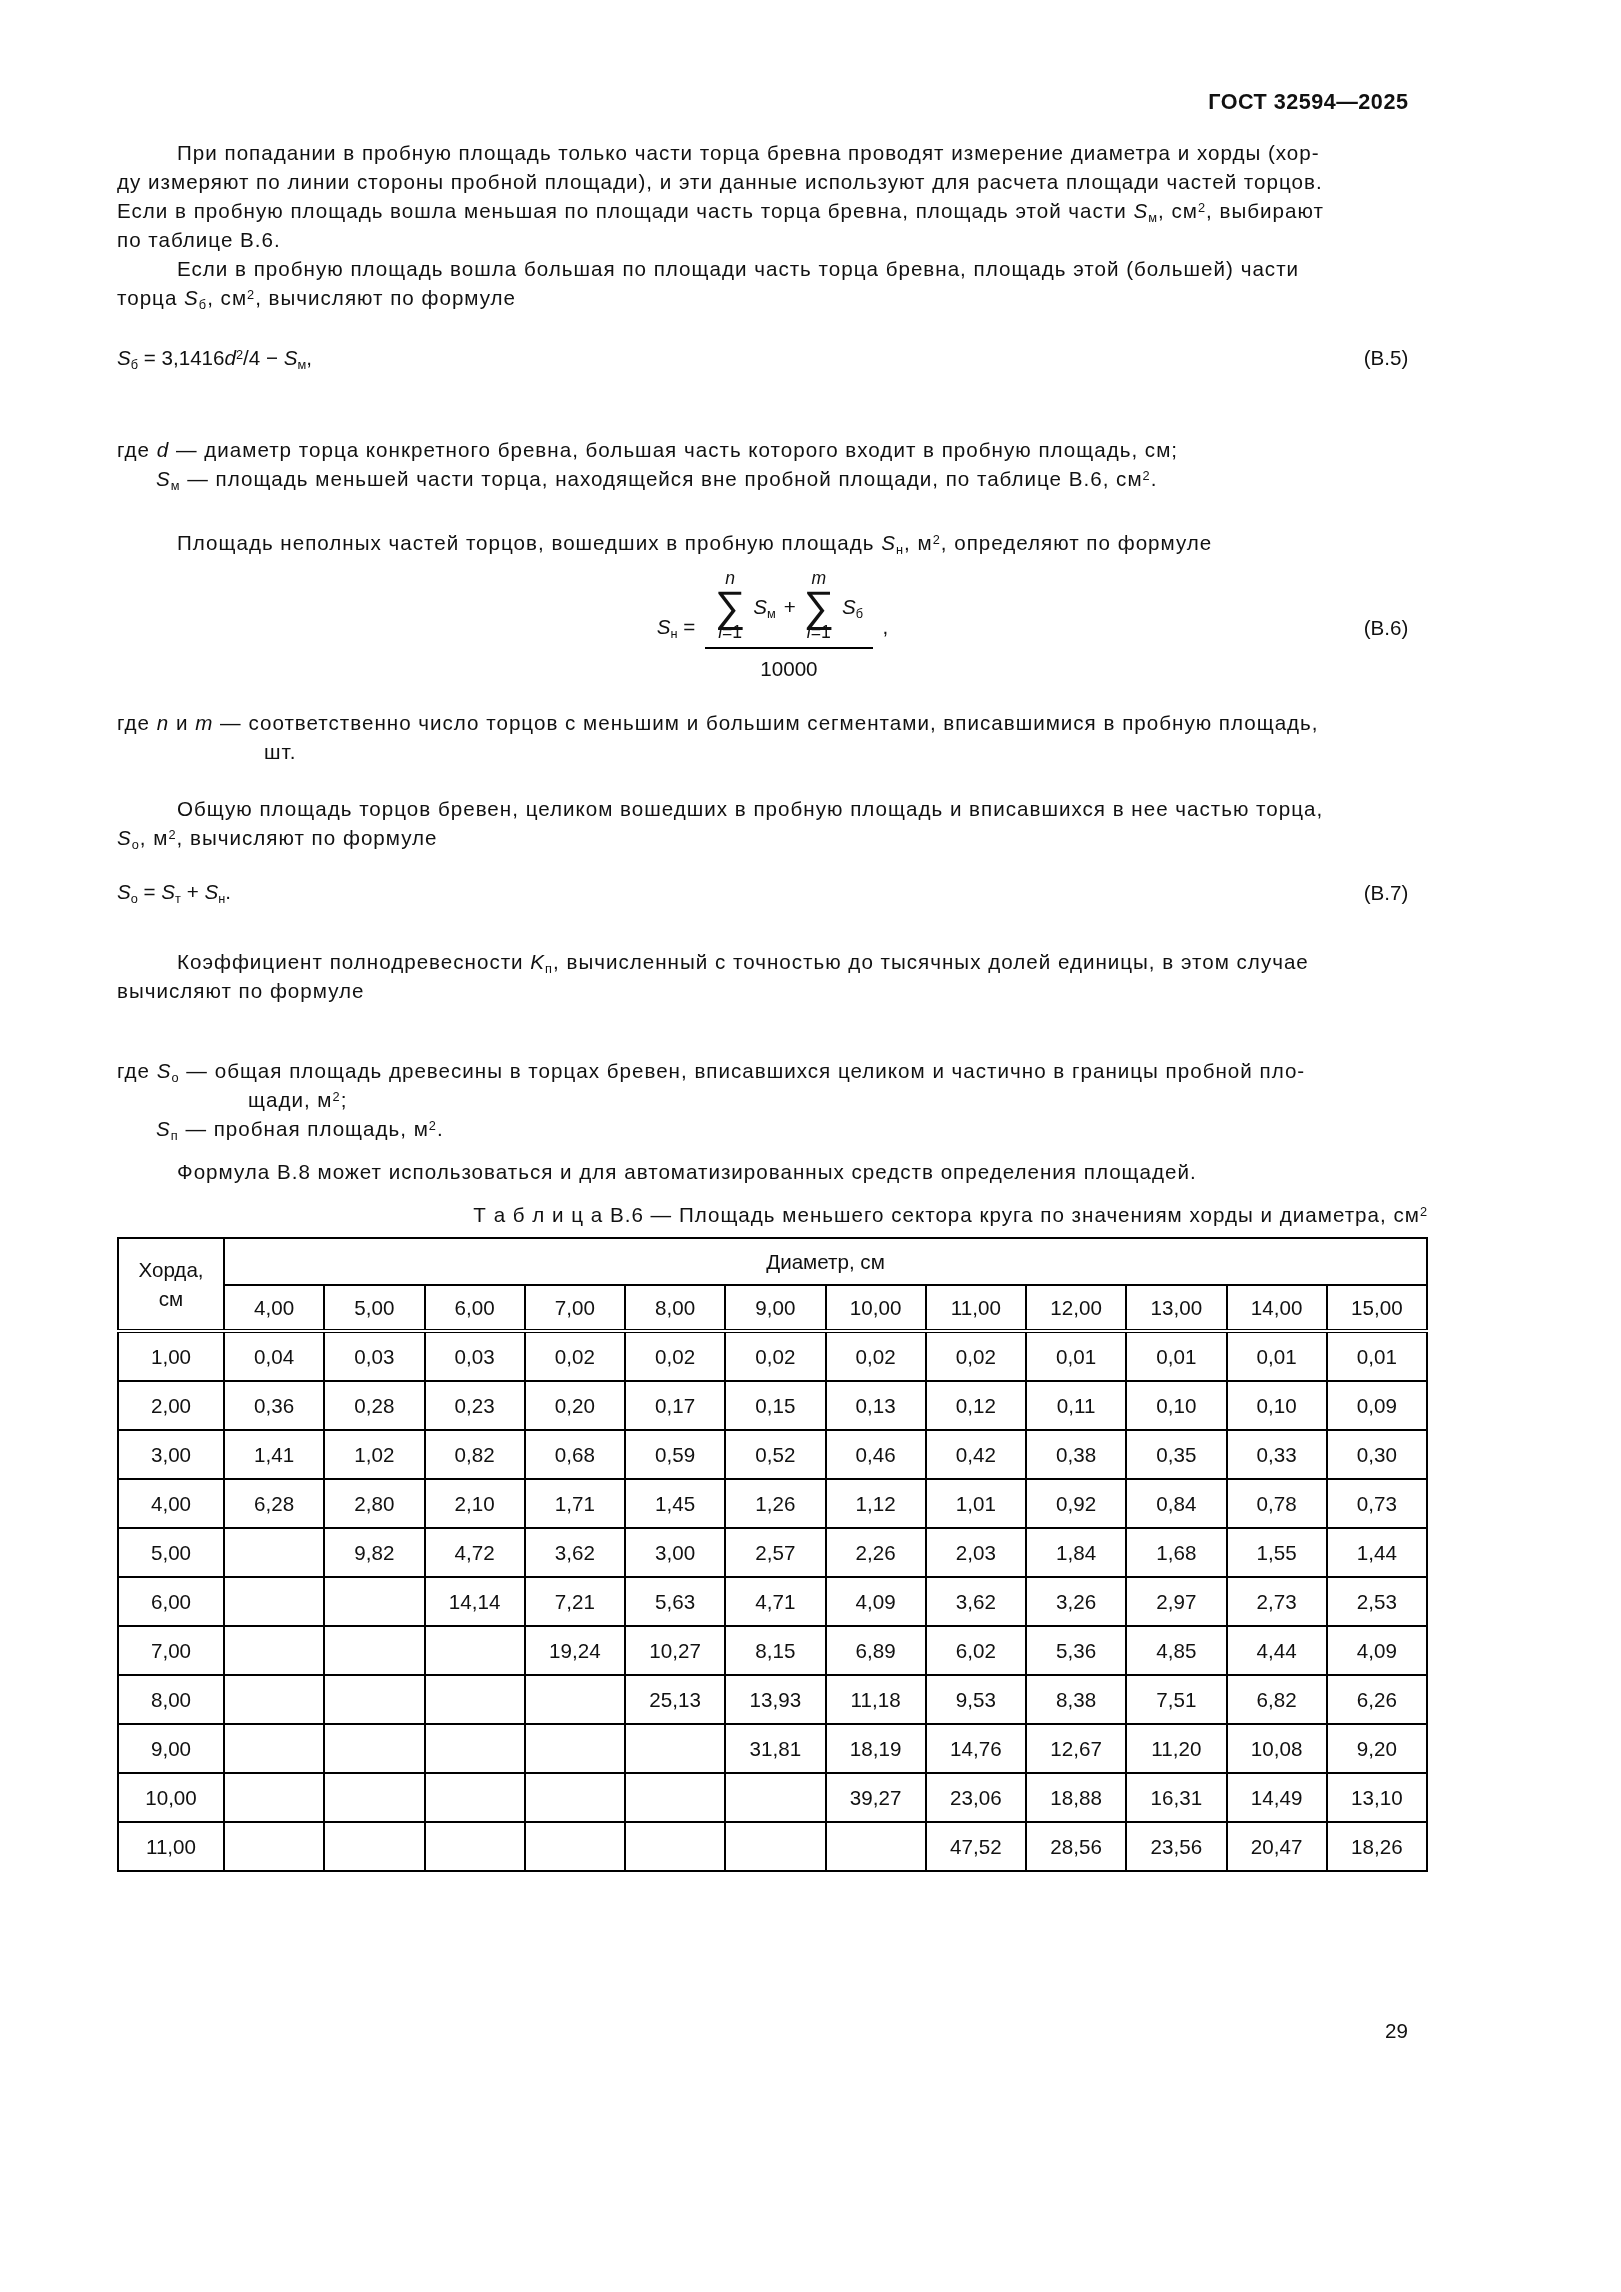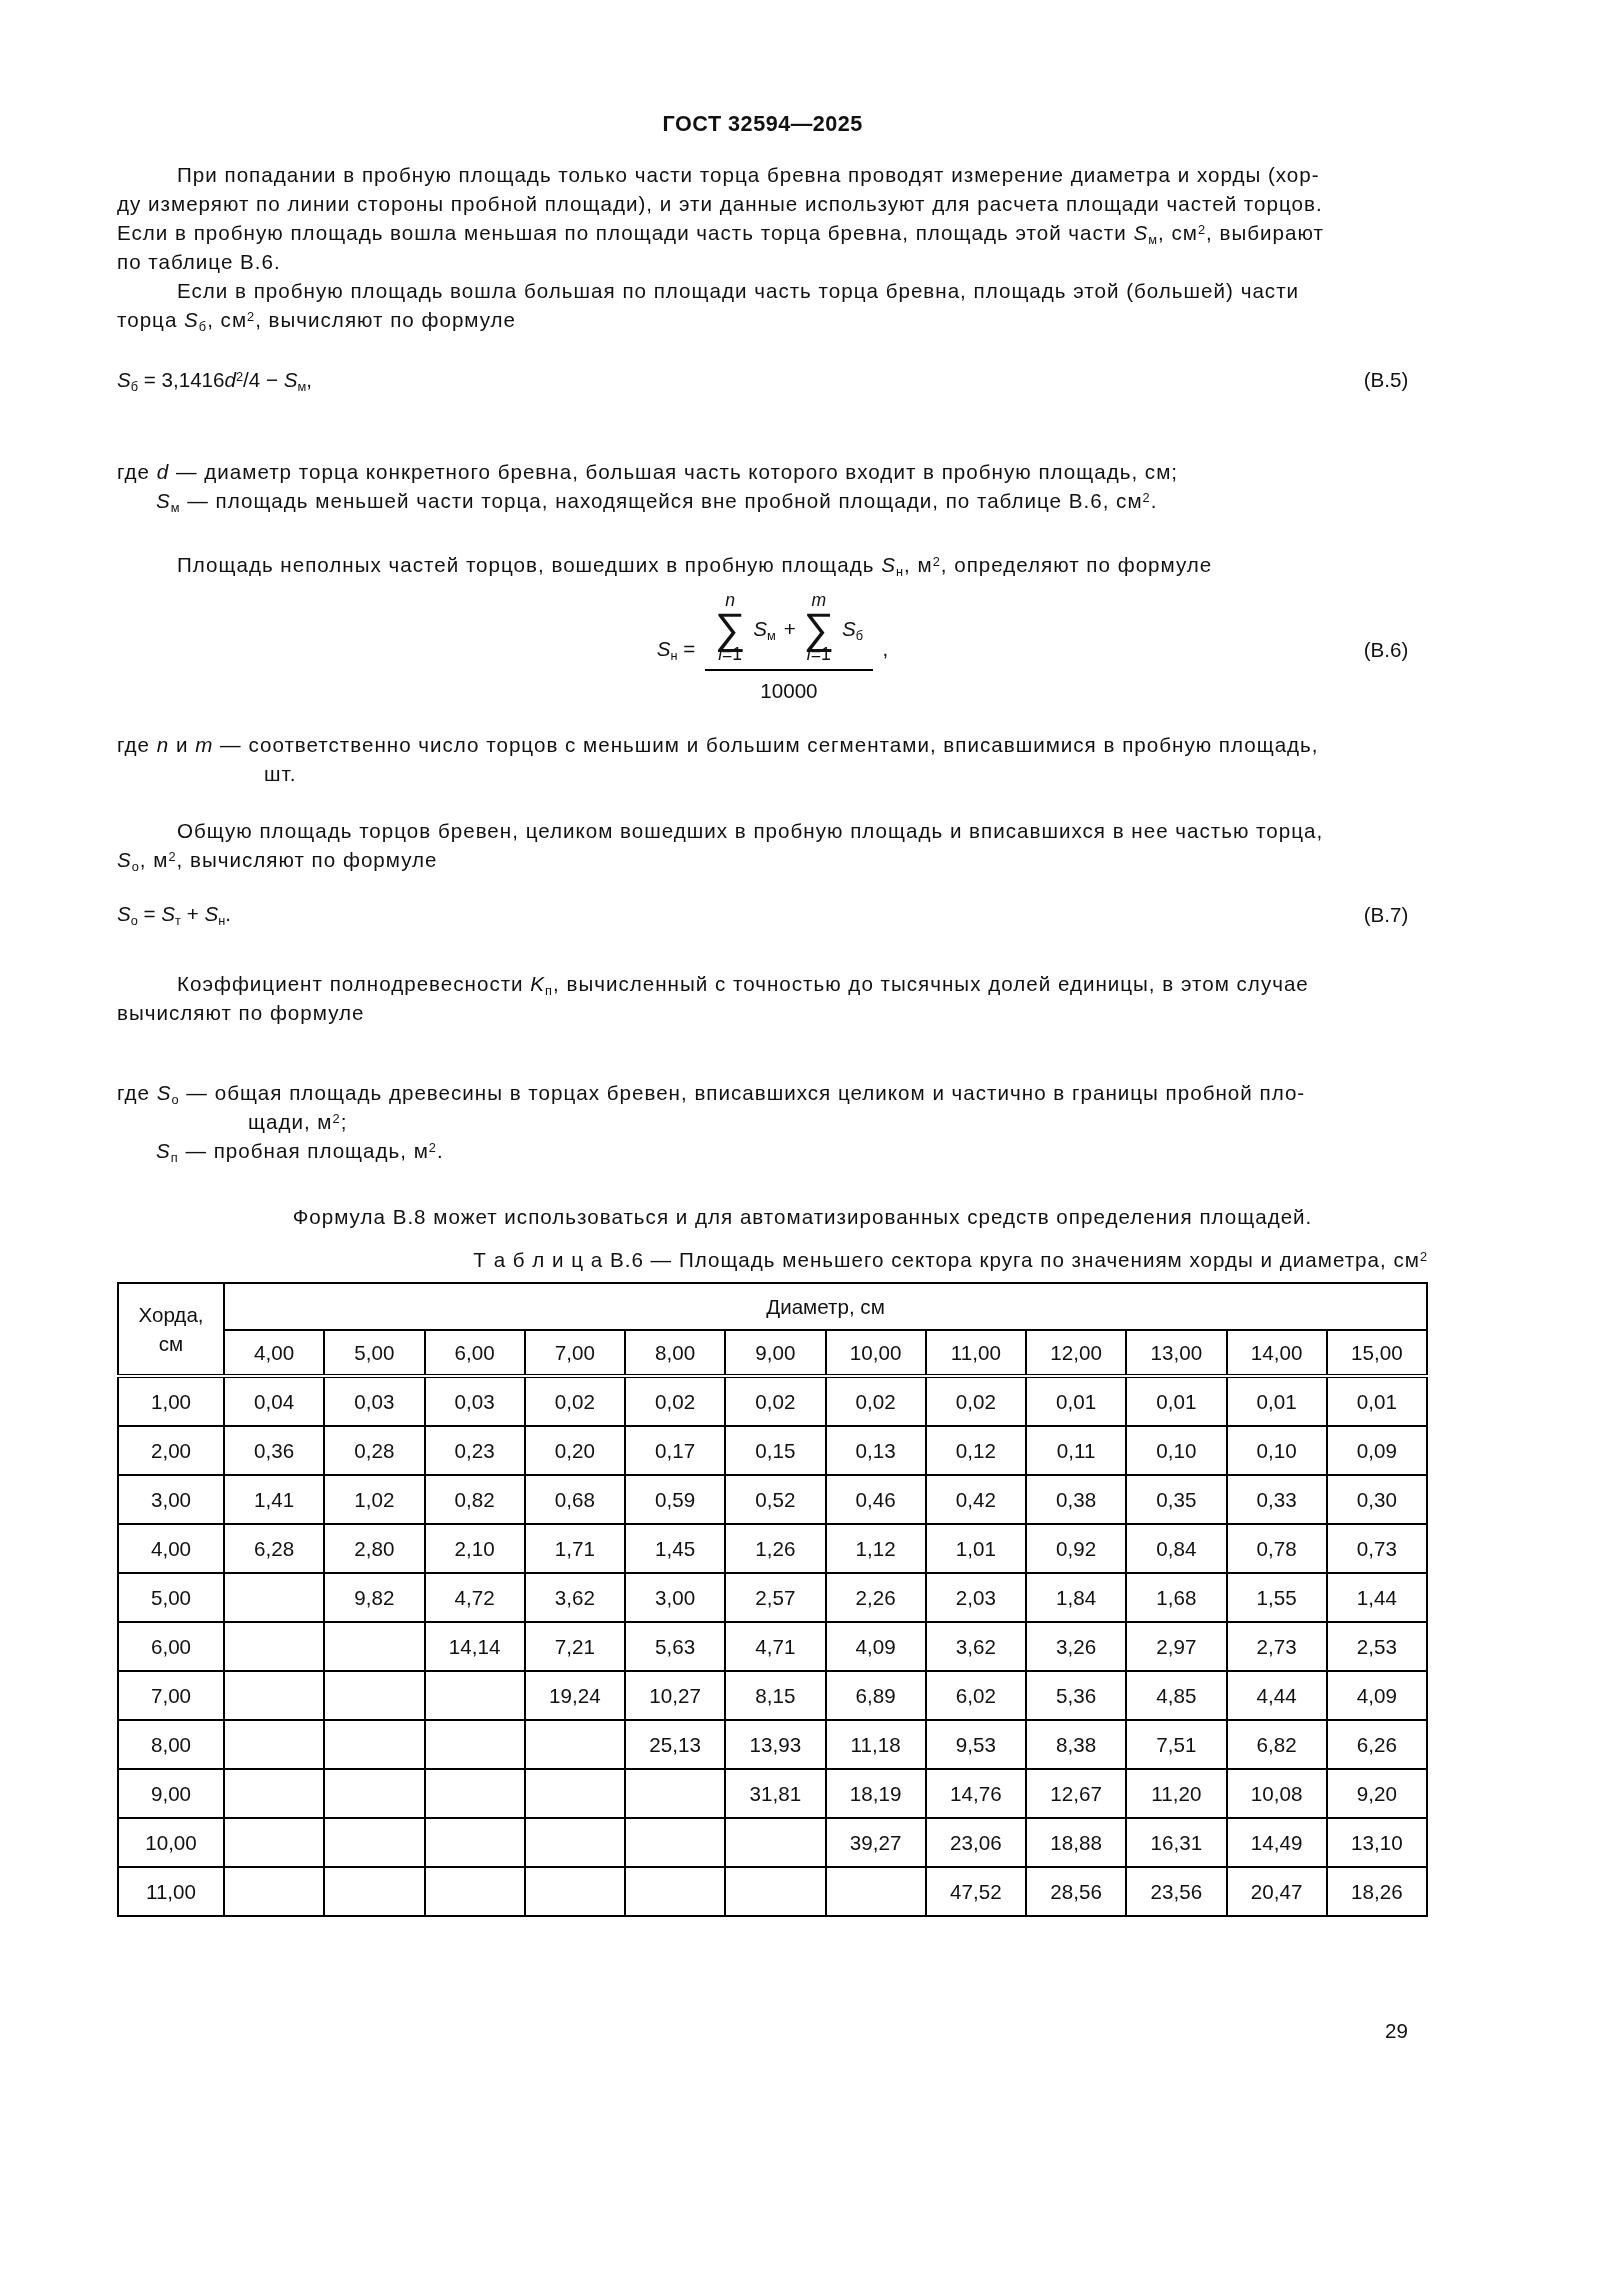--- a/index.html
+++ b/index.html
@@ -6,40 +6,40 @@
   .page{
     position:relative;
     width:1621px;height:2293px;
     background:#ffffff;
     font-family:"Liberation Sans", sans-serif;
     font-size:20.6px;line-height:29px;
     color:#111;
     overflow:hidden;
   }
   .content{position:absolute;left:117px;top:0;width:1311px;}
-  .gost-header{margin-top:109px;text-align:center;font-weight:bold;font-size:21.6px;padding-right:19.6px;letter-spacing:0.5px;}
+  .gost-header{margin-top:87px;text-align:right;font-weight:bold;font-size:21.6px;padding-right:19.6px;letter-spacing:0.5px;}
   .para{letter-spacing:1px;text-indent:60px;}
   .where{letter-spacing:1px;}
   .where-entry{display:block;}
   .ind-40{margin-left:39px;}
   .hang-150{padding-left:147px;text-indent:-147px;}
   .hang-134{padding-left:131px;text-indent:-131px;}
   .b-p1{margin-top:21.6px;}
   .b-p2{margin-top:0;}
   .b-f5{margin-top:29px;}
   .b-w5{margin-top:61px;}
   .b-p3{margin-top:35px;}
   .b-f6{margin-top:7.8px;}
   .b-w6{margin-top:19.6px;}
   .b-p4{margin-top:27.4px;}
   .b-f7{margin-top:23.5px;}
   .b-p5{margin-top:39px;}
   .b-f8{margin-top:13.7px;}
   .b-w8{margin-top:51px;}
-  .b-p6{margin-top:37px;text-align:center;}
+  .b-p6{margin-top:14px;}
   .b-cap{margin-top:13.7px;text-align:right;}
   .formula{position:relative;text-align:left;height:33px;line-height:33px;}
   .formula-num{position:absolute;right:19.6px;top:50%;transform:translateY(-50%);line-height:29px;}
   sub{font-size:0.62em;vertical-align:-0.28em;line-height:0;}
   sup{font-size:0.62em;vertical-align:0.5em;line-height:0;}
   i{font-style:italic;}
   
   .b6-wrap{position:relative;padding:5.9px 0;}
   .b6-row{display:flex;justify-content:center;align-items:center;gap:9.8px;}
   .frac{display:flex;flex-direction:column;align-items:center;}

